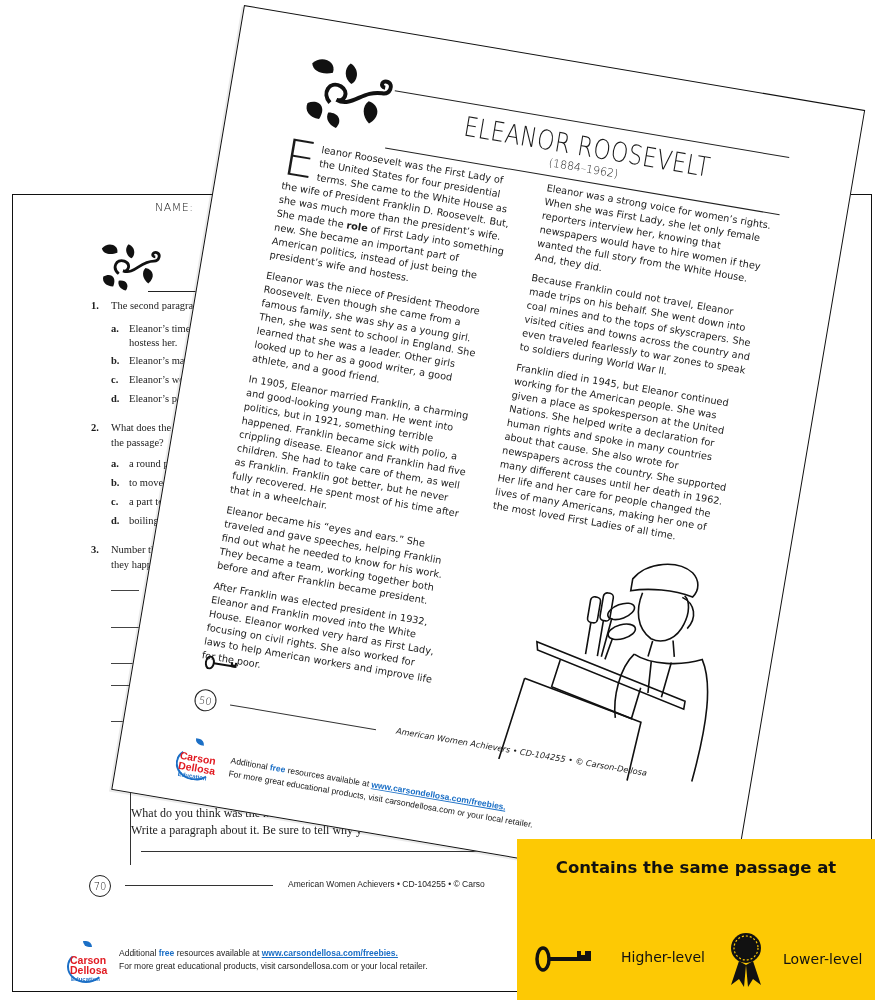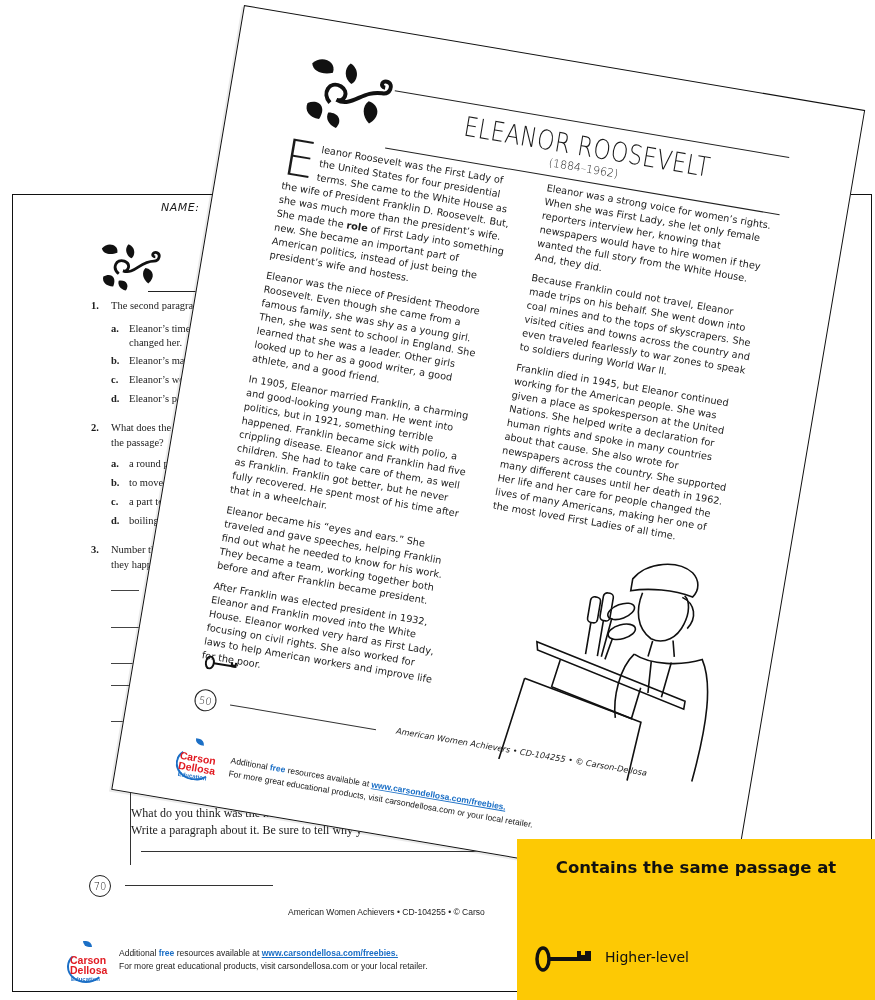--- a/index.html
+++ b/index.html
@@ -11,24 +11,23 @@
   }
 
   
   .back-page {
     position: absolute; left: 12px; top: 194px;
     width: 860px; height: 798px;
     background: #fff; border: 1.5px solid #111;
     box-sizing: border-box;
   }
   .back-name {
-    position: absolute; left: 148px; top: 6px;
+    position: absolute; left: 142px; top: 6px;
     font-family: "DejaVu Sans", sans-serif; font-size: 11px; letter-spacing: 0.5px;
     font-weight: 300;
-    font-style: italic;
   }
   .back-vine { position: absolute; left: 84px; top: 45px; width: 66px; height: 52px; }
   .back-rule { position: absolute; left: 135px; top: 96px; width: 100px; border-top: 1px solid #222; }
   .q { position: absolute; font-family: "Liberation Serif", serif; font-size: 10.5px; color: #222; white-space: nowrap; }
   .q b { font-weight: bold; display: inline-block; width: 18px; }
   .qnum { position: absolute; font-family: "Liberation Serif", serif; font-size: 10.5px; font-weight: bold; }
   .blank { position: absolute; width: 28px; border-top: 1px solid #444; }
 
   .back-essay {
     position: absolute; left: 118px; top: 610px;
@@ -36,21 +35,21 @@
   }
   .back-essay-rule { position: absolute; left: 128px; top: 656px; width: 500px; border-top: 1px solid #333; }
   .back-essay-bar { position: absolute; left: 117px; top: 592px; height: 78px; border-left: 1.2px solid #333; }
 
   .page-num {
     position: absolute; width: 22px; height: 22px; border: 1px solid #222; border-radius: 50%;
     font-family: "DejaVu Sans", sans-serif; font-size: 10px; font-weight: 300;
     display: flex; align-items: center; justify-content: center; box-sizing: border-box;
   }
   .back-footer-rule { position: absolute; left: 112px; top: 690px; width: 148px; border-top: 1px solid #333; }
-  .back-footer-text { position: absolute; left: 275px; top: 684px; font-size: 8.5px; color:#222; white-space: nowrap; margin-top: 28px; }
+  .back-footer-text { position: absolute; left: 275px; top: 684px; font-size: 8.5px; color:#222; white-space: nowrap; }
 
   .cd-logo { position: absolute; width: 44px; height: 46px; }
   .cd-logo .apple {
     position: absolute; left: 2px; top: 10px; width: 38px; height: 32px;
     border: 2px solid #1b6fc6; border-radius: 48% 48% 50% 50%; border-right-color: transparent; border-top-color: transparent;
     box-sizing: border-box;
   }
   .cd-logo .leaf {
     position: absolute; left: 18px; top: 0px; width: 9px; height: 6px;
     background: #1b6fc6; border-radius: 0 8px 0 8px;
@@ -106,42 +105,42 @@
   
   .badge {
     position: absolute; left: 517px; top: 839px; width: 358px; height: 161px;
     background: #fdc904;
     padding-left: 40px;
   }
   .badge-title {
     position: absolute; left: 0; top: 14px; width: 358px; text-align: center;
     font-family: "DejaVu Sans", sans-serif; font-weight: bold; font-size: 16.5px; line-height: 30px; color:#111;
   }
-  .badge-item { position: absolute; top: 103px; display: flex; align-items: center; gap: 4px; }
+  .badge-item { position: absolute; top: 103px; display: flex; align-items: center; gap: 20px; }
   .badge-item span { font-family: "DejaVu Sans", sans-serif; font-size: 14px; color: #111; }
 </style>
 </head>
 <body>
 
 <div class="back-page">
   <span class="back-name">NAME:</span>
   <svg class="back-vine" viewBox="0 0 92 74">
     <path d="M30 48 C 20 40, 26 26, 38 30 C 48 34, 44 46, 36 44 C 52 50, 60 30, 80 30 C 88 30, 90 20, 84 18 C 78 16, 76 24, 82 24" fill="none" stroke="#111" stroke-width="4"></path>
     <path d="M6 12 C 14 2, 30 6, 28 18 C 18 22, 8 20, 6 12 Z" fill="#111"></path>
     <path d="M44 6 C 54 10, 54 22, 48 26 C 40 22, 38 12, 44 6 Z" fill="#111"></path>
     <path d="M8 52 C 18 46, 28 52, 22 66 C 12 66, 6 60, 8 52 Z" fill="#111"></path>
     <path d="M30 58 C 40 56, 46 64, 40 72 C 32 70, 28 64, 30 58 Z" fill="#111"></path>
     <path d="M68 40 C 80 42, 82 54, 72 62 C 64 56, 62 46, 68 40 Z" fill="#111"></path>
   </svg>
   <div class="back-rule"></div>
 
   <span class="qnum" style="left:78px; top:105px;">1.</span>
   <span class="q" style="left:98px; top:105px;">The second paragrap</span>
   <span class="q" style="left:98px; top:128px;"><b>a.</b><span>Eleanor’s time in</span></span>
-  <span class="q" style="left:116px; top:142px;">changed her.</span>
+  <span class="q" style="left:116px; top:142px;">hostess her.</span>
   <span class="q" style="left:98px; top:160px;"><b>b.</b><span>Eleanor’s marri</span></span>
   <span class="q" style="left:98px; top:179px;"><b>c.</b><span>Eleanor’s work</span></span>
   <span class="q" style="left:98px; top:198px;"><b>d.</b><span>Eleanor’s pare</span></span>
 
   <span class="qnum" style="left:78px; top:227px;">2.</span>
   <span class="q" style="left:98px; top:227px;">What does the w</span>
   <span class="q" style="left:98px; top:242px;">the passage?</span>
   <span class="q" style="left:98px; top:263px;"><b>a.</b><span>a round pi</span></span>
   <span class="q" style="left:98px; top:282px;"><b>b.</b><span>to move d</span></span>
   <span class="q" style="left:98px; top:301px;"><b>c.</b><span>a part to</span></span>
@@ -261,13 +260,23 @@
     <div>Contains the same passage at</div>
   </div>
   <div class="badge-item" style="left:18px;">
     <svg width="66" height="30" viewBox="0 0 66 30">
       <ellipse cx="8" cy="17" rx="6" ry="11" fill="none" stroke="#111" stroke-width="3.5"></ellipse>
       <rect x="14" y="15" width="38" height="4" fill="#111"></rect>
       <path d="M42 19 L 42 9 L 46 9 L 46 13 L 50 13 L 50 9 L 56 9 L 56 19 Z" fill="#111"></path>
     </svg>
     <span>Higher-level</span>
   </div>
+  <div class="badge-item" style="left:212px; top:92px;">
+    <svg width="34" height="56" viewBox="0 0 34 56">
+      <path d="M10 30 L 2 54 L 10 48 L 15 56 L 17 34 Z" fill="#111"></path>
+      <path d="M24 30 L 32 54 L 24 48 L 19 56 L 17 34 Z" fill="#111"></path>
+      <circle cx="17" cy="17" r="15" fill="#111"></circle>
+      <circle cx="17" cy="17" r="12" fill="none" stroke="#fdc904" stroke-width="1.2" stroke-dasharray="2 2"></circle>
+      <circle cx="17" cy="17" r="10" fill="#111"></circle>
+    </svg>
+    <span>Lower-level</span>
+  </div>
 </div>
 
 </body></html>

